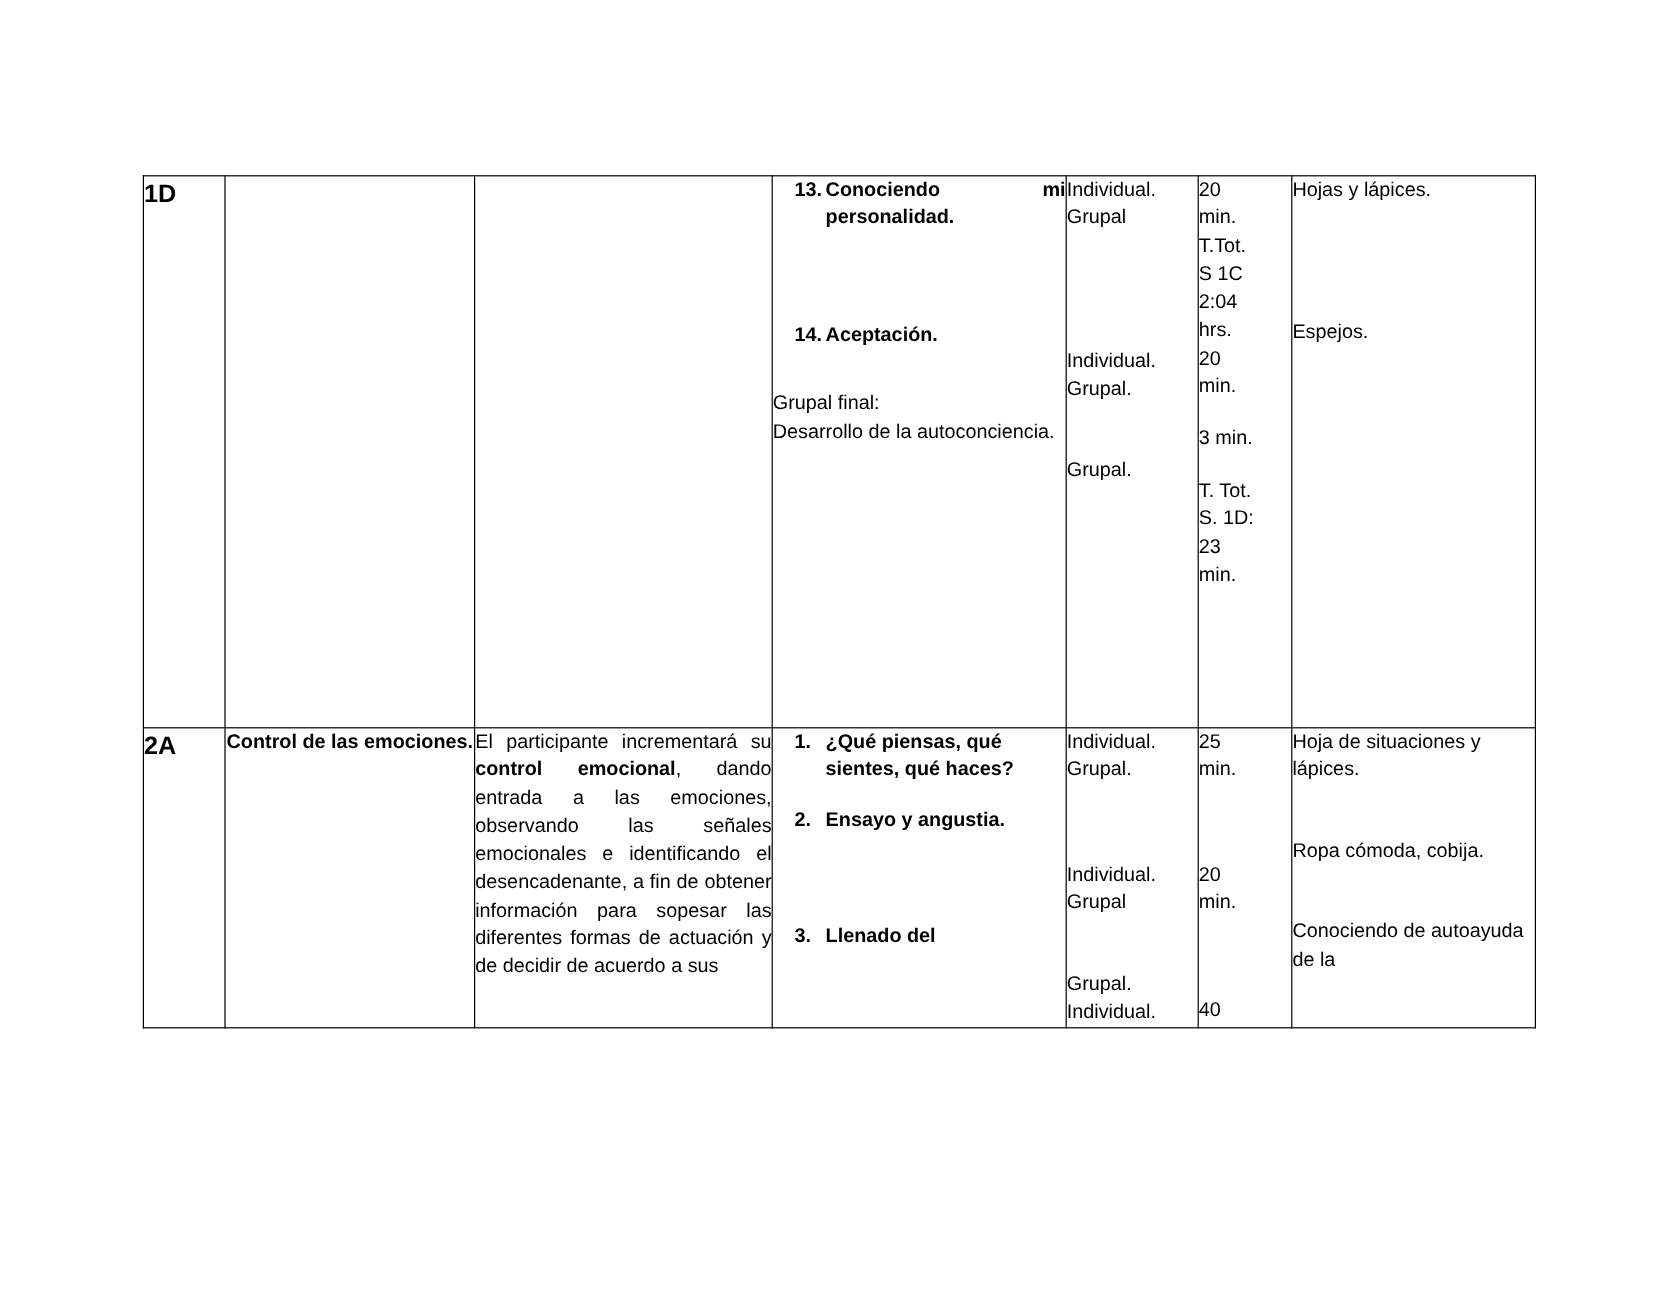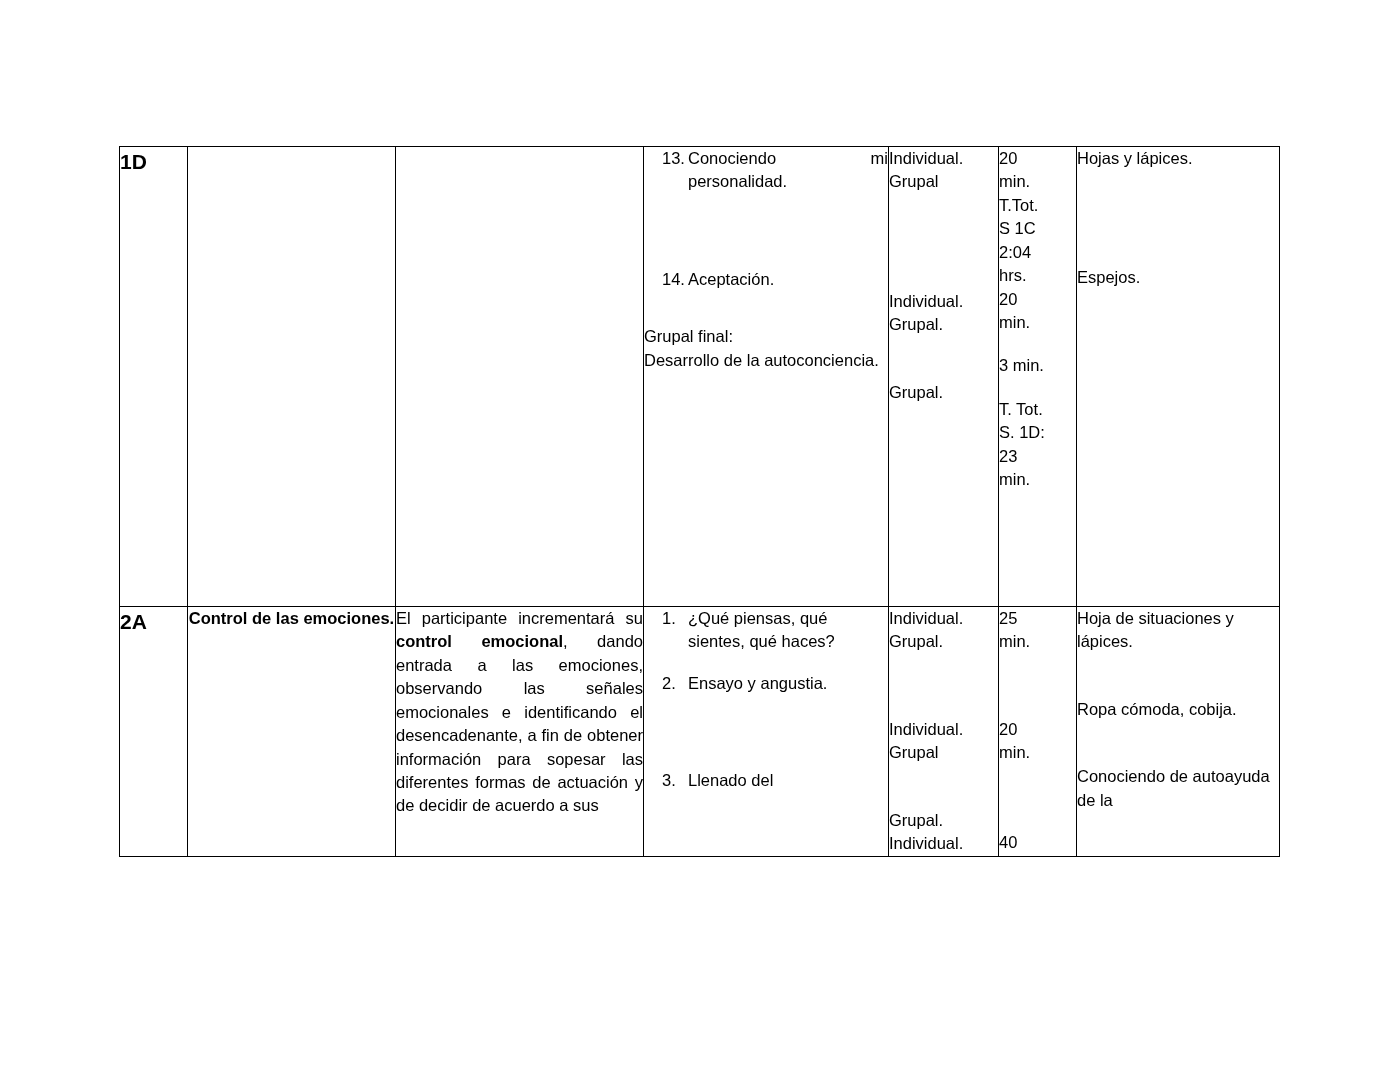--- a/index.html
+++ b/index.html
@@ -88,21 +88,21 @@
   .mod-line, .time-line, .mat-line { margin: 0; white-space: nowrap; }
   .mat-line.wrap { white-space: normal; }
   .gap-sm { height: 20px; }
   .gap-md { height: 44px; }
   .gap-lg { height: 64px; }
   .gap-xl { height: 96px; }
 
   .row1-height { height: 460px; }
   .row2-height { height: 230px; }
 
-  .indent-wrap { padding-left: 18px; }
+  .indent-wrap { padding-left: 18px; font-weight: bold; }
   .num-hang { display: flex; }
   .num-hang .n { flex: 0 0 26px; }
   .num-hang .t { flex: 1 1 auto; }
 </style>
 </head>
 <body>
 
 <div class="page">
 
   <table class="doc-table">

